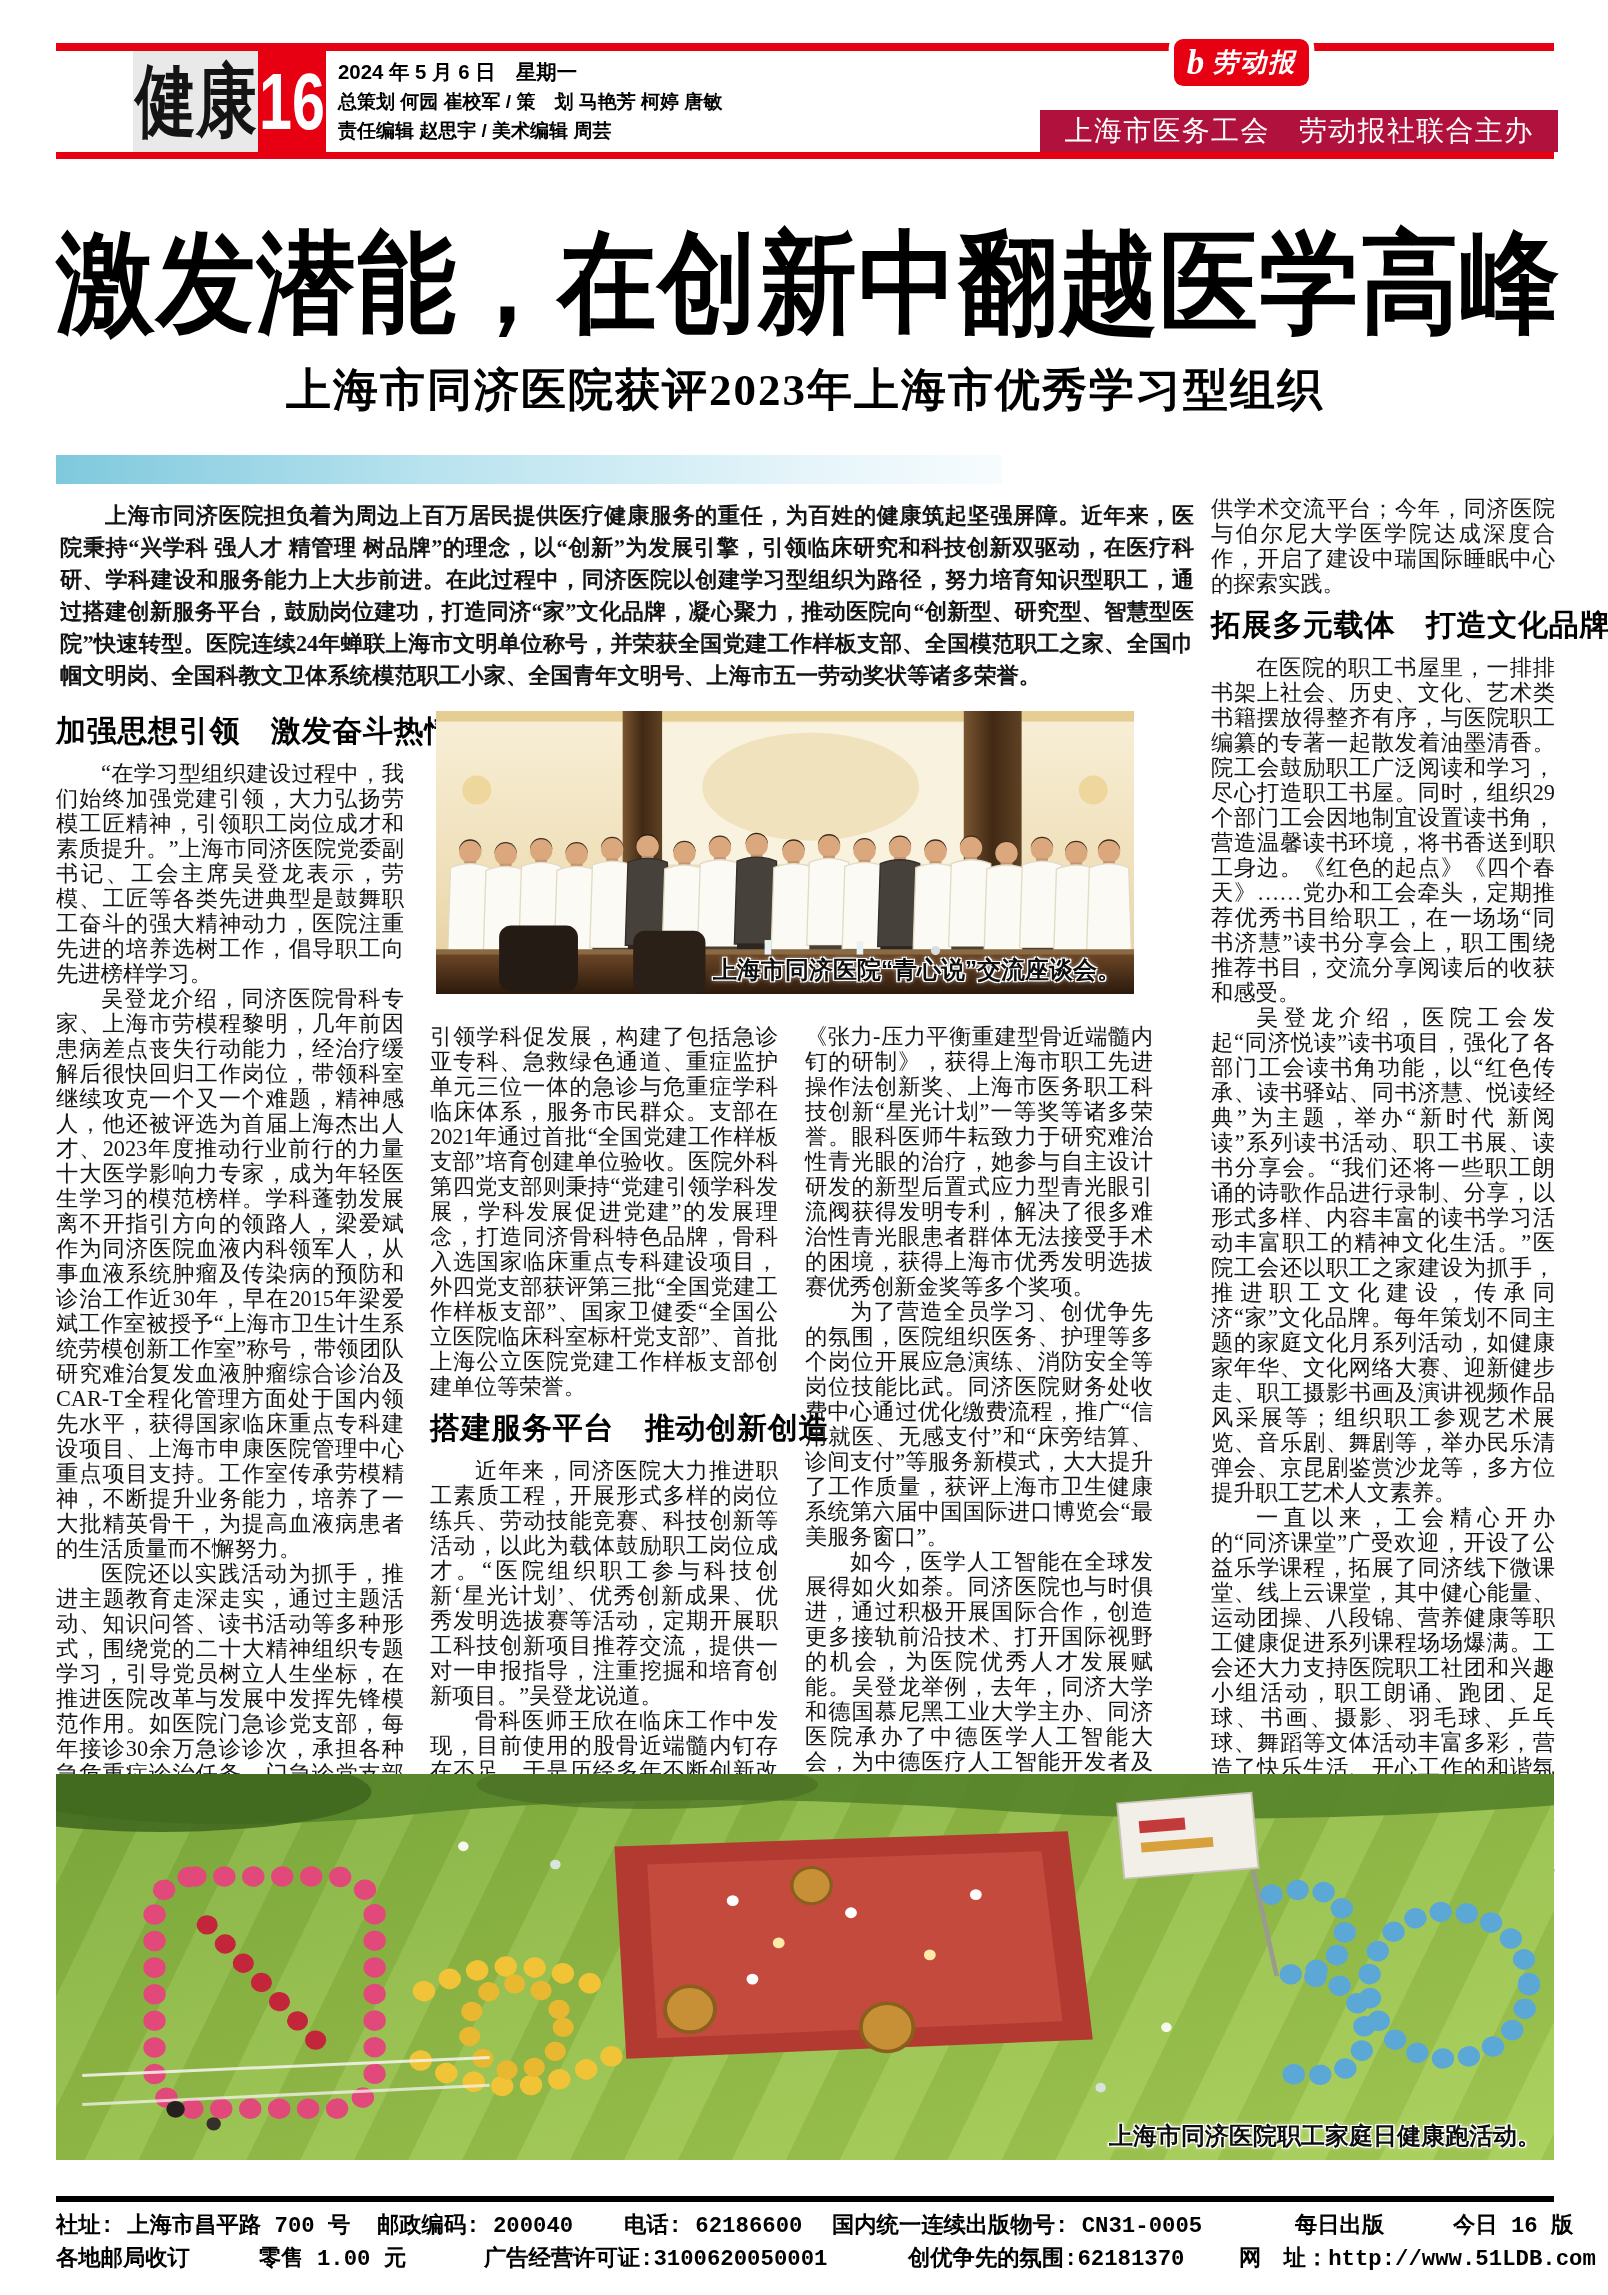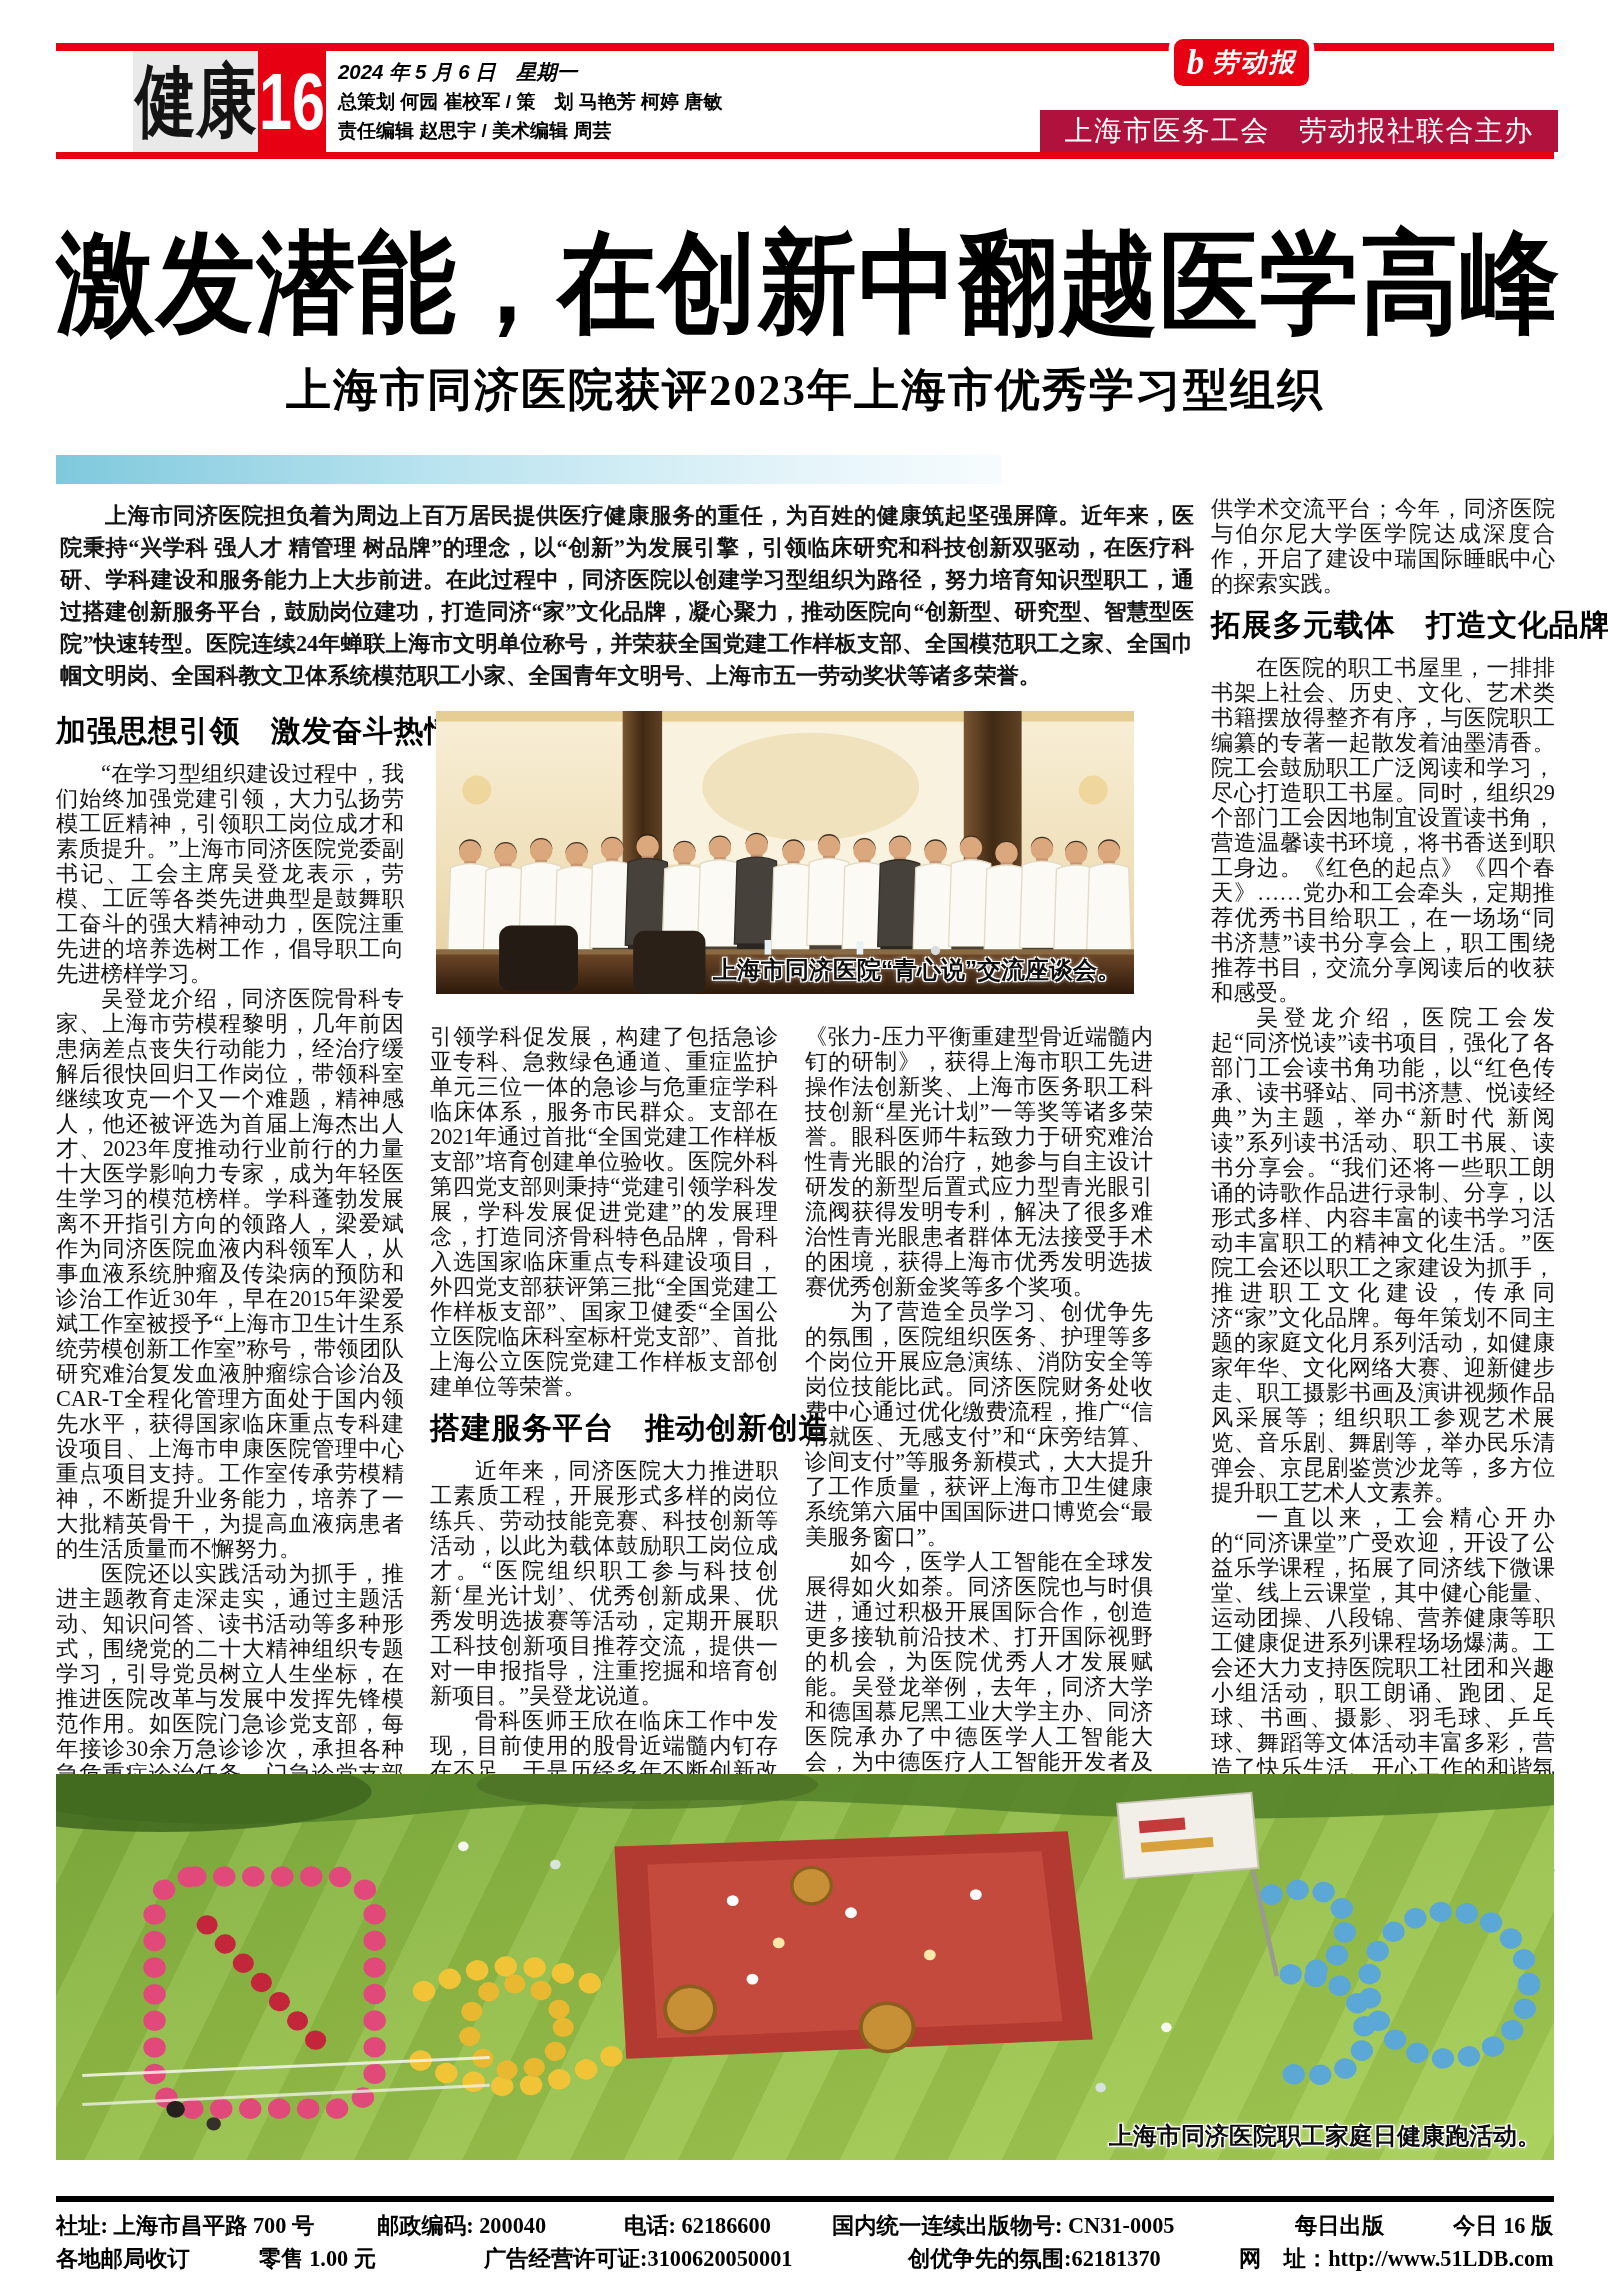--- a/index.html
+++ b/index.html
@@ -12,21 +12,21 @@
   .rule-bottom{left:56px;top:152px;width:1498px;height:6.6px;background:#e60012;}
   .kang-box{left:133px;top:51px;width:125px;height:101px;background:#e9e9e9;
             display:flex;align-items:center;justify-content:center;}
   .kang-box span{font-family:"Liberation Sans",sans-serif;font-size:66px;font-weight:600;
                  white-space:nowrap;transform:scale(0.92,1.2);}
   .num-box{left:258px;top:51px;width:68px;height:101px;background:#e60012;color:#fff;
            display:flex;align-items:center;justify-content:center;}
   .num-box span{font-family:"Liberation Sans",sans-serif;font-size:79px;font-weight:700;
                 transform:scaleX(0.75);}
   .meta{left:338px;top:57px;font-family:"Liberation Sans",sans-serif;color:#000;}
-  .meta-date{font-size:20.4px;font-weight:700;line-height:30px;font-style:italic;}
+  .meta-date{font-size:20.4px;font-weight:700;line-height:30px;}
   .meta-staff{font-size:19px;font-weight:600;line-height:29px;}
   .logo-box{left:1174px;top:39px;width:135px;height:47px;background:#e60012;border-radius:9.2px;
             box-shadow:0 0 0 5.3px #fff;display:flex;align-items:center;justify-content:center;gap:8px;color:#fff;}
   .logo-b{font-family:"Liberation Serif",serif;font-style:italic;font-weight:700;font-size:35px;}
   .logo-script{font-family:"Liberation Serif",serif;font-style:italic;font-weight:700;font-size:26px;letter-spacing:2px;}
   .banner{left:1040px;top:110px;width:518px;height:42px;background:#b0123d;color:#fff;
           font-family:"Liberation Sans",sans-serif;font-weight:400;font-size:28px;line-height:42px;
           text-align:center;letter-spacing:1.3px;white-space:nowrap;}
 
   
@@ -60,21 +60,21 @@
   .photo svg{display:block;width:100%;height:100%;}
   .photo-mid{left:436px;top:711px;width:698px;height:283px;}
   .photo-bottom{left:56px;top:1774px;width:1498px;height:386px;}
   .photo-cap{position:absolute;right:13px;bottom:8px;margin:0;
              font-family:"Liberation Sans",sans-serif;font-weight:700;font-size:24px;color:#0d0d0d;
              text-shadow:-1.3px -1.3px 0 #fff,1.3px -1.3px 0 #fff,-1.3px 1.3px 0 #fff,1.3px 1.3px 0 #fff,0 0 5.3px #fff;
              white-space:nowrap;}
 
   
   .footer-rule{left:56px;top:2196px;width:1498px;height:6px;background:#000;}
-  .f{position:absolute;font-family:Liberation Serif, serif;font-weight:700;font-size:22.3px;
+  .f{position:absolute;font-family:Liberation Mono, monospace;font-weight:700;font-size:22.3px;
      line-height:26px;color:#000;white-space:nowrap;}
   .fr1{top:2213px;} .fr2{top:2246px;}
 </style>
 </head>
 <body>
 
 <div class="page">
 
   <div class="abs rule-top"></div>
   <div class="abs kang-box">

